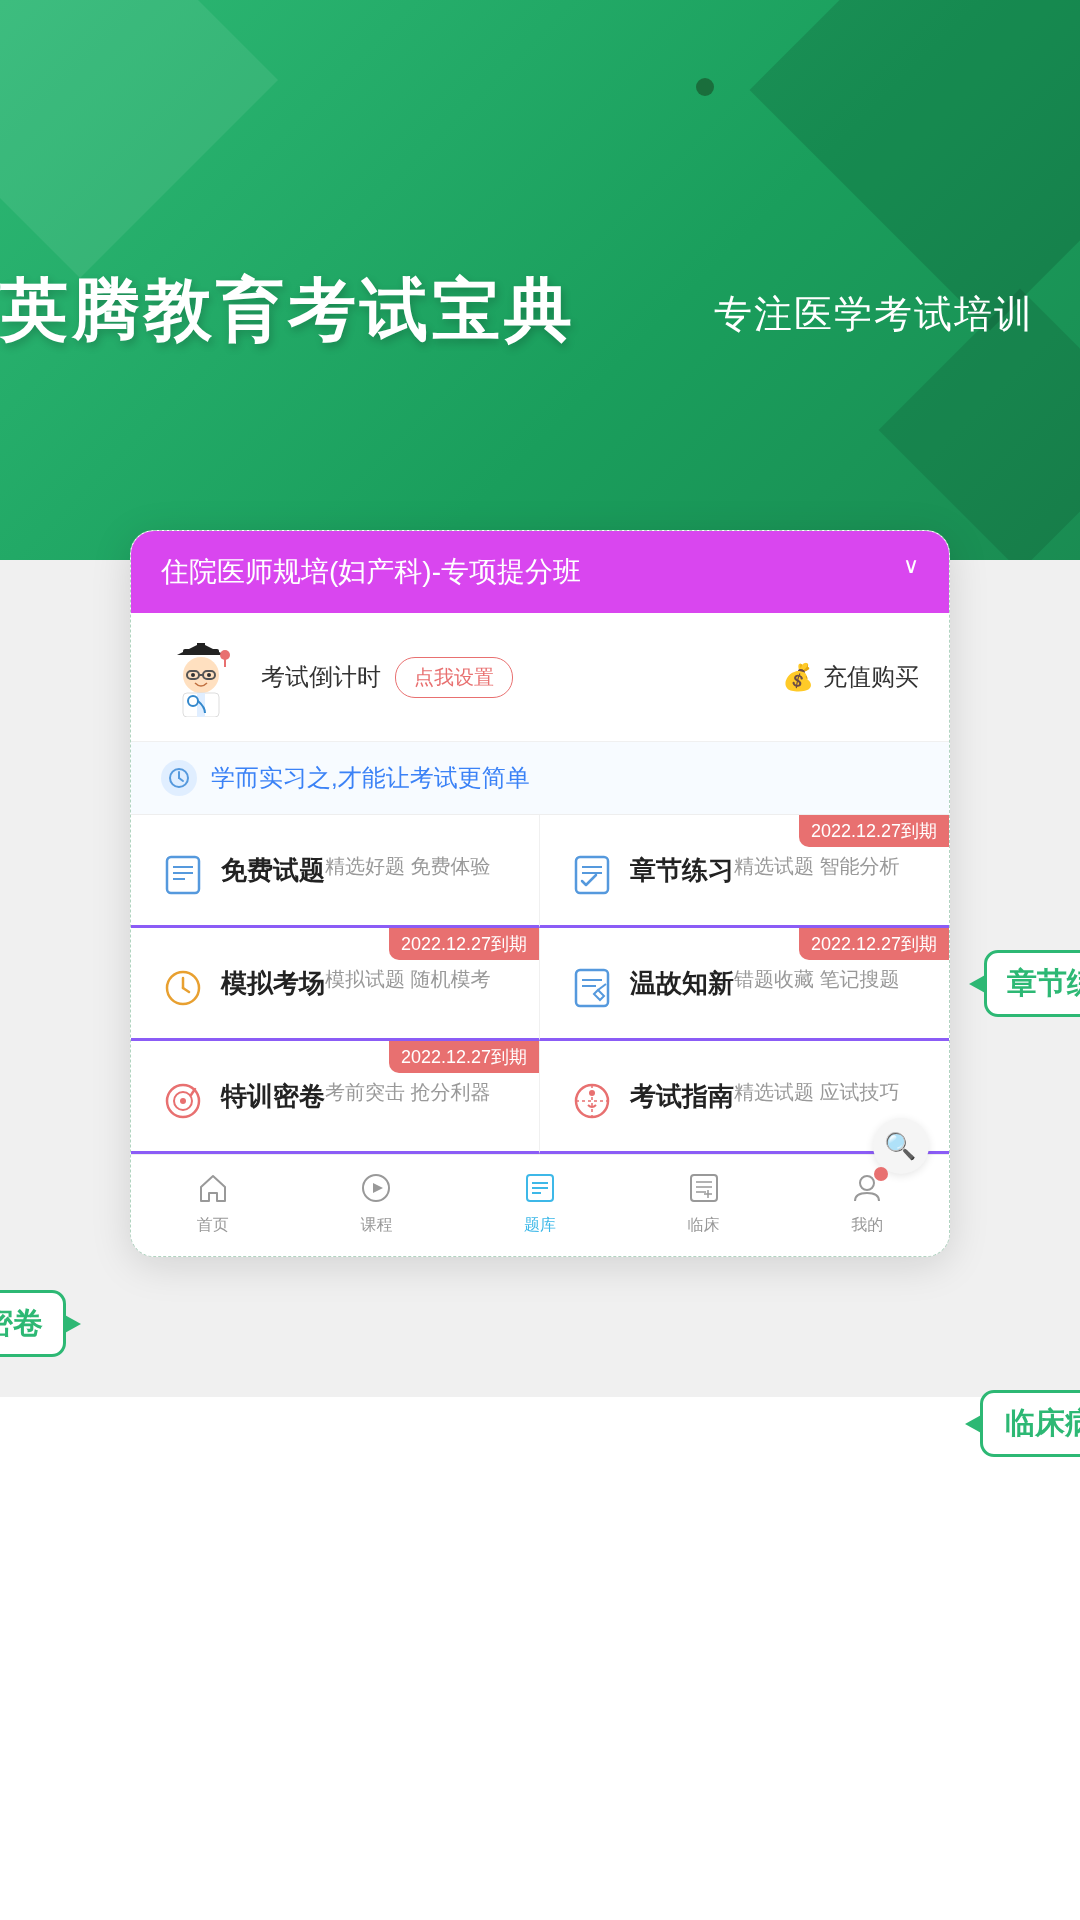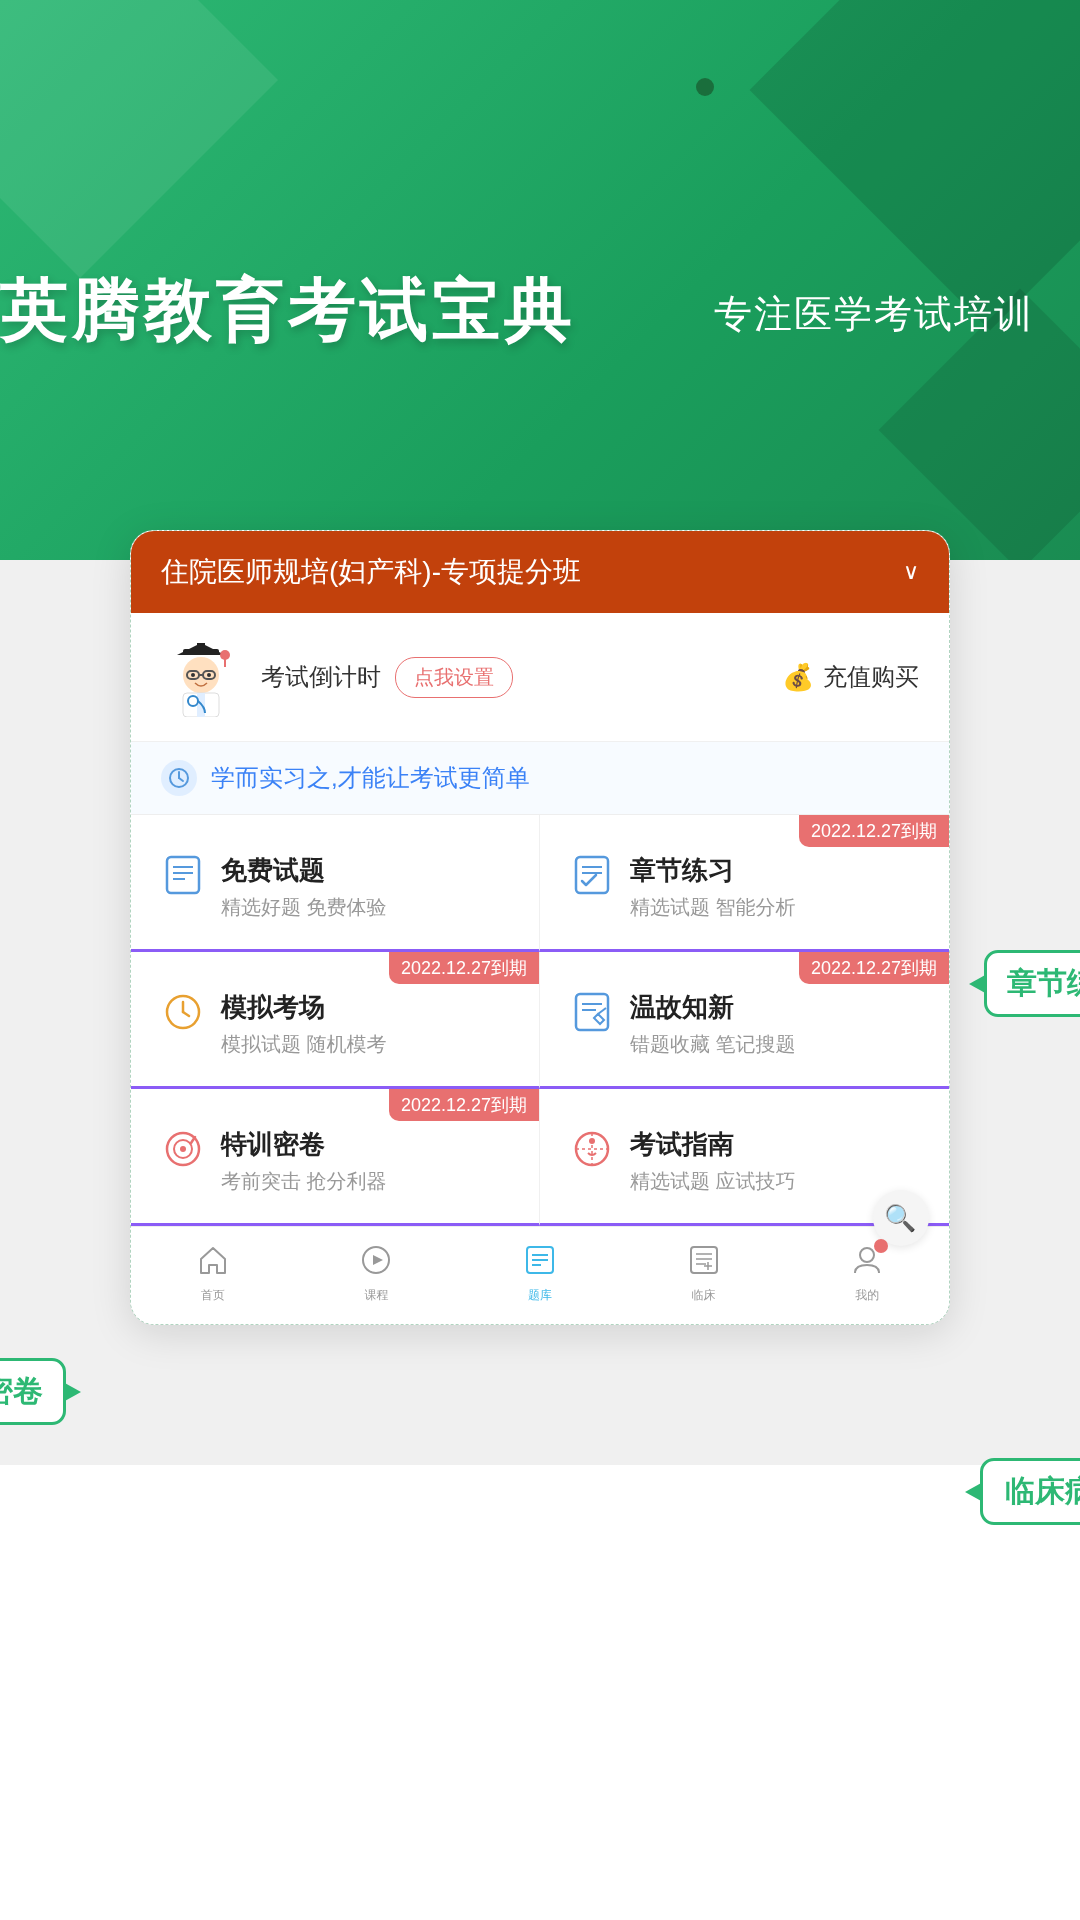--- a/index.html
+++ b/index.html
@@ -87,24 +87,23 @@
       overflow: hidden;
       box-shadow: 0 8px 40px rgba(0,0,0,0.13);
       margin-top: -30px;
       z-index: 10;
       position: relative;
       border: 1.5px dashed #b0d4c0;
     }
 
     
     .app-header {
-      background: #c2410c;
+      background: #d946ef;
       padding: 22px 30px;
       display: flex;
-      align-items: center;
       justify-content: space-between;
     }
     .app-header-title {
       font-size: 28px;
       color: #fff;
       font-weight: 500;
     }
     .app-header-arrow {
       color: #fff;
       font-size: 22px;
@@ -220,21 +219,22 @@
       width: 44px;
       height: 44px;
       flex-shrink: 0;
       display: flex;
       align-items: center;
       justify-content: center;
       font-size: 36px;
     }
     .feature-text {
       display: flex;
-      flex-direction: column;
+      flex-direction: row;
+      text-align: right;
     }
     .feature-title {
       font-size: 26px;
       font-weight: 600;
       color: #222;
       margin-bottom: 6px;
     }
     .feature-desc {
       font-size: 20px;
       color: #999;
@@ -250,21 +250,21 @@
       background: #fff;
     }
     .nav-item {
       display: flex;
       flex-direction: column;
       align-items: center;
       gap: 6px;
       cursor: pointer;
     }
     .nav-label {
-      font-size: 12px;
+      font-size: 16px;
       color: #999;
     }
     .nav-label.active {
       color: #3db8e8;
     }
     .nav-dot {
       width: 14px;
       height: 14px;
       background: #e87070;
       border-radius: 50%;

